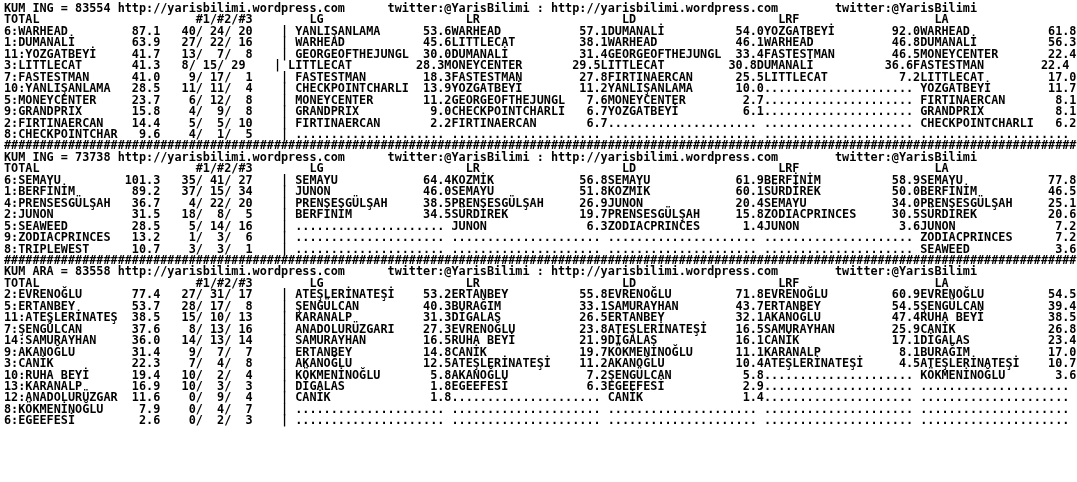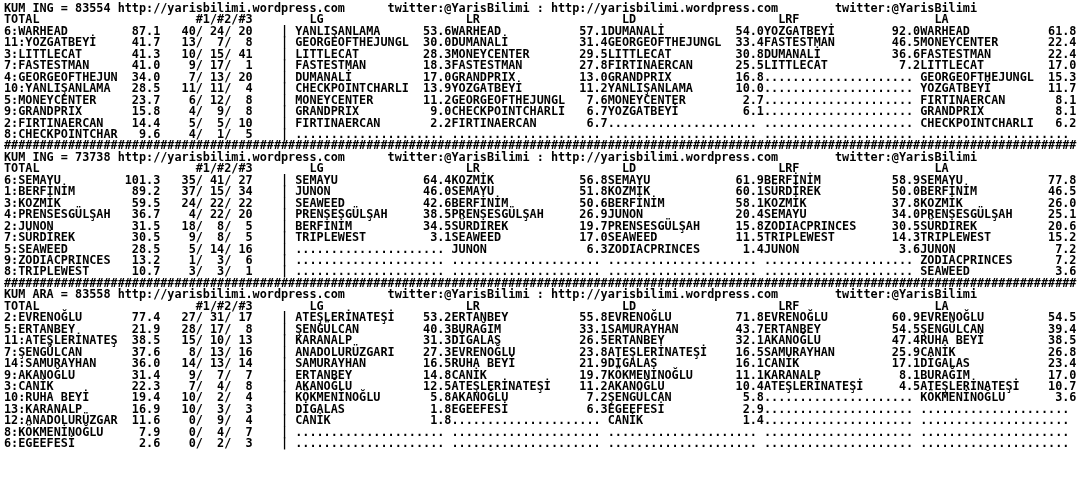--- a/index.html
+++ b/index.html
@@ -24,46 +24,44 @@
     white-space: pre;
   }
 </style>
 </head>
 <body>
 
 <div class="report">
     <div class="line">KUM ING = 83554 http://yarisbilimi.wordpress.com      twitter:@YarisBilimi : http://yarisbilimi.wordpress.com        twitter:@YarisBilimi</div>
     <div class="line">TOTAL                      #1/#2/#3        LG                    LR                    LD                    LRF                   LA                  </div>
     <div class="line">6:WARHEAD         87.1   40/ 24/ 20    | YANLIŞANLAMA      53.6WARHEAD           57.1DUMANALİ          54.0YOZGATBEYİ        92.0WARHEAD           61.8</div>
+    <div class="line">1:DUMANALİ        63.9   27/ 22/ 16    | WARHEAD           45.6LITTLECAT         38.1WARHEAD           46.1WARHEAD           46.8DUMANALİ          56.3</div>
     <div class="line">11:YOZGATBEYİ     41.7   13/  7/  8    | GEORGEOFTHEJUNGL  30.0DUMANALİ          31.4GEORGEOFTHEJUNGL  33.4FASTESTMAN        46.5MONEYCENTER       22.4</div>
-    <div class="line">3:LITTLECAT       41.3   10/ 15/ 41    | LITTLECAT         28.3MONEYCENTER       29.5LITTLECAT         30.8DUMANALİ          36.6FASTESTMAN        22.4</div>
+    <div class="line">3:LITTLECAT       41.3   8/ 15/ 29    | LITTLECAT         28.3MONEYCENTER       29.5LITTLECAT         30.8DUMANALİ          36.6FASTESTMAN        22.4</div>
     <div class="line">7:FASTESTMAN      41.0    9/ 17/  1    | FASTESTMAN        18.3FASTESTMAN        27.8FIRTINAERCAN      25.5LITTLECAT          7.2LITTLECAT         17.0</div>
-    <div class="line">4:GEORGEOFTHEJUN  34.0    7/ 13/ 20    | DUMANALİ          17.0GRANDPRIX         13.0GRANDPRIX         16.8..................... GEORGEOFTHEJUNGL  15.3</div>
     <div class="line">10:YANLIŞANLAMA   28.5   11/ 11/  4    | CHECKPOINTCHARLI  13.9YOZGATBEYİ        11.2YANLIŞANLAMA      10.0..................... YOZGATBEYİ        11.7</div>
     <div class="line">5:MONEYCENTER     23.7    6/ 12/  8    | MONEYCENTER       11.2GEORGEOFTHEJUNGL   7.6MONEYCENTER        2.7..................... FIRTINAERCAN       8.1</div>
     <div class="line">9:GRANDPRIX       15.8    4/  9/  8    | GRANDPRIX          9.0CHECKPOINTCHARLI   6.7YOZGATBEYİ         6.1..................... GRANDPRIX          8.1</div>
     <div class="line">2:FIRTINAERCAN    14.4    5/  5/ 10    | FIRTINAERCAN       2.2FIRTINAERCAN       6.7..................... ..................... CHECKPOINTCHARLI   6.2</div>
     <div class="line">8:CHECKPOINTCHAR   9.6    4/  1/  5    | ..................... ..................... ..................... ..................... ..................... </div>
     <div class="line">#######################################################################################################################################################</div>
     <div class="line">KUM ING = 73738 http://yarisbilimi.wordpress.com      twitter:@YarisBilimi : http://yarisbilimi.wordpress.com        twitter:@YarisBilimi</div>
     <div class="line">TOTAL                      #1/#2/#3        LG                    LR                    LD                    LRF                   LA                  </div>
     <div class="line">6:SEMAYU         101.3   35/ 41/ 27    | SEMAYU            64.4KOZMİK            56.8SEMAYU            61.9BERFİNİM          58.9SEMAYU            77.8</div>
     <div class="line">1:BERFİNİM        89.2   37/ 15/ 34    | JUNON             46.0SEMAYU            51.8KOZMİK            60.1SÜRDİREK          50.0BERFİNİM          46.5</div>
-    <div class="line">3:KOZMİK          59.5   24/ 22/ 22    | SEAWEED           42.6BERFİNİM          50.6BERFİNİM          58.1KOZMİK            37.8KOZMİK            26.0</div>
     <div class="line">4:PRENSESGÜLŞAH   36.7    4/ 22/ 20    | PRENSESGÜLŞAH     38.5PRENSESGÜLŞAH     26.9JUNON             20.4SEMAYU            34.0PRENSESGÜLŞAH     25.1</div>
     <div class="line">2:JUNON           31.5   18/  8/  5    | BERFİNİM          34.5SÜRDİREK          19.7PRENSESGÜLŞAH     15.8ZODIACPRINCES     30.5SÜRDİREK          20.6</div>
-    <div class="line">7:SÜRDİREK        30.5    9/  8/  5    | TRIPLEWEST         3.1SEAWEED           17.0SEAWEED           11.5TRIPLEWEST        14.3TRIPLEWEST        15.2</div>
     <div class="line">5:SEAWEED         28.5    5/ 14/ 16    | ..................... JUNON              6.3ZODIACPRINCES      1.4JUNON              3.6JUNON              7.2</div>
     <div class="line">9:ZODIACPRINCES   13.2    1/  3/  6    | ..................... ..................... ..................... ..................... ZODIACPRINCES      7.2</div>
     <div class="line">8:TRIPLEWEST      10.7    3/  3/  1    | ..................... ..................... ..................... ..................... SEAWEED            3.6</div>
     <div class="line">#######################################################################################################################################################</div>
     <div class="line">KUM ARA = 83558 http://yarisbilimi.wordpress.com      twitter:@YarisBilimi : http://yarisbilimi.wordpress.com        twitter:@YarisBilimi</div>
     <div class="line">TOTAL                      #1/#2/#3        LG                    LR                    LD                    LRF                   LA                  </div>
     <div class="line">2:EVRENOĞLU       77.4   27/ 31/ 17    | ATEŞLERİNATEŞİ    53.2ERTANBEY          55.8EVRENOĞLU         71.8EVRENOĞLU         60.9EVRENOĞLU         54.5</div>
-    <div class="line">5:ERTANBEY        21.9   28/ 17/  8    | ŞENGÜLCAN         40.3BURAĞIM           33.1SAMURAYHAN        43.7ERTANBEY          54.5ŞENGÜLCAN         39.4</div>
+    <div class="line">5:ERTANBEY        53.7   28/ 17/  8    | ŞENGÜLCAN         40.3BURAĞIM           33.1SAMURAYHAN        43.7ERTANBEY          54.5ŞENGÜLCAN         39.4</div>
     <div class="line">11:ATEŞLERİNATEŞ  38.5   15/ 10/ 13    | KARANALP          31.3DİGALAS           26.5ERTANBEY          32.1AKANOĞLU          47.4RUHA BEYİ         38.5</div>
     <div class="line">7:ŞENGÜLCAN       37.6    8/ 13/ 16    | ANADOLURÜZGARI    27.3EVRENOĞLU         23.8ATEŞLERİNATEŞİ    16.5SAMURAYHAN        25.9CANİK             26.8</div>
     <div class="line">14:SAMURAYHAN     36.0   14/ 13/ 14    | SAMURAYHAN        16.5RUHA BEYİ         21.9DİGALAS           16.1CANİK             17.1DİGALAS           23.4</div>
     <div class="line">9:AKANOĞLU        31.4    9/  7/  7    | ERTANBEY          14.8CANİK             19.7KÖKMENİNOĞLU      11.1KARANALP           8.1BURAĞIM           17.0</div>
     <div class="line">3:CANİK           22.3    7/  4/  8    | AKANOĞLU          12.5ATEŞLERİNATEŞİ    11.2AKANOĞLU          10.4ATEŞLERİNATEŞİ     4.5ATEŞLERİNATEŞİ    10.7</div>
     <div class="line">10:RUHA BEYİ      19.4   10/  2/  4    | KÖKMENİNOĞLU       5.8AKANOĞLU           7.2ŞENGÜLCAN          5.8..................... KÖKMENİNOĞLU       3.6</div>
     <div class="line">13:KARANALP       16.9   10/  3/  3    | DİGALAS            1.8EGEEFESİ           6.3EGEEFESİ           2.9..................... ..................... </div>
     <div class="line">12:ANADOLURÜZGAR  11.6    0/  9/  4    | CANİK              1.8..................... CANİK              1.4..................... ..................... </div>
     <div class="line">8:KÖKMENİNOĞLU     7.9    0/  4/  7    | ..................... ..................... ..................... ..................... ..................... </div>
     <div class="line">6:EGEEFESİ         2.6    0/  2/  3    | ..................... ..................... ..................... ..................... ..................... </div>

